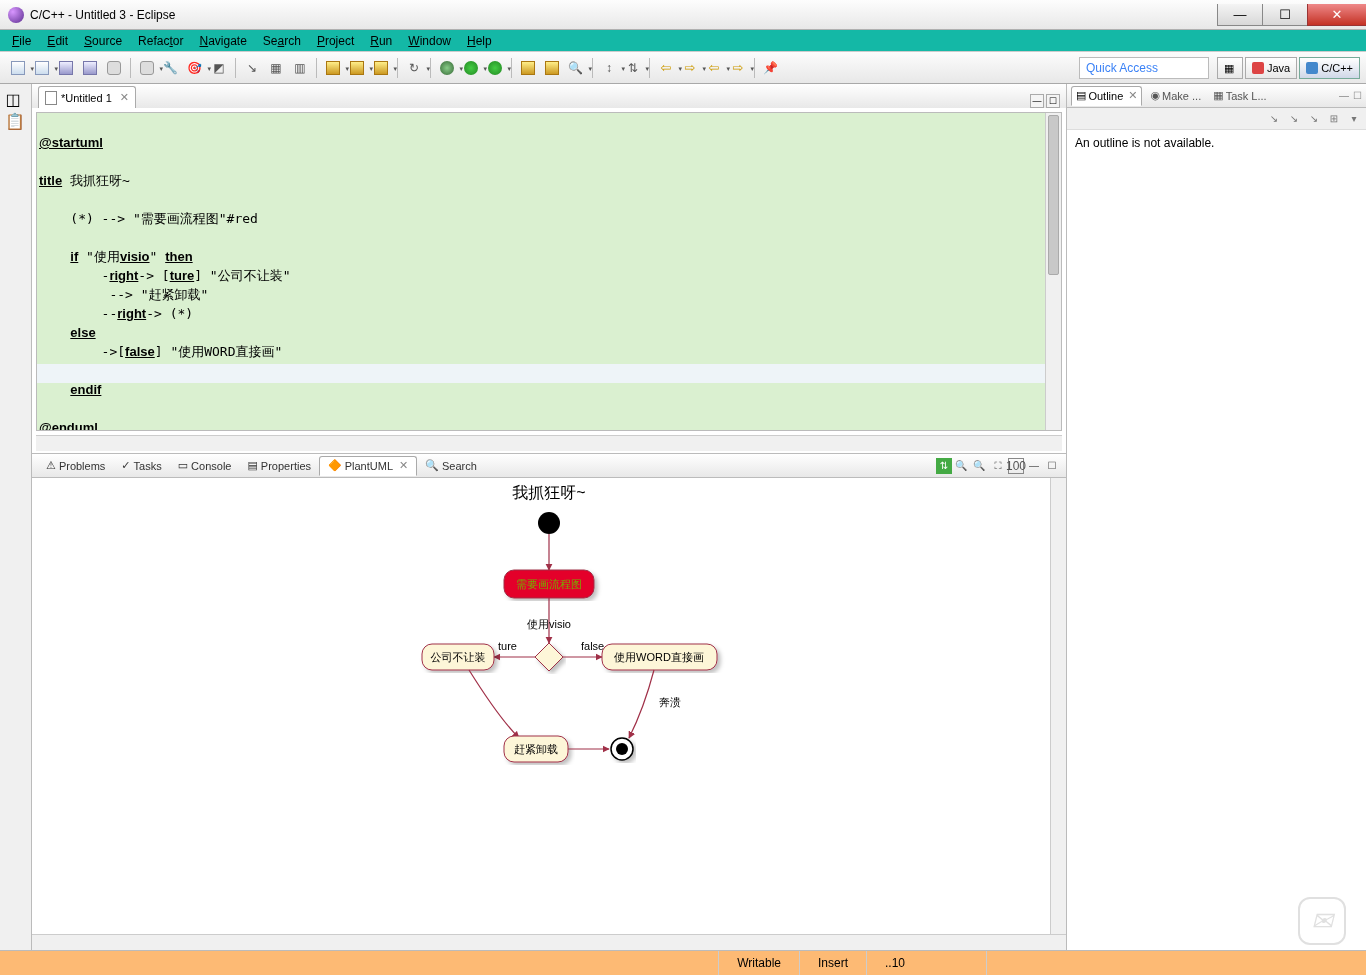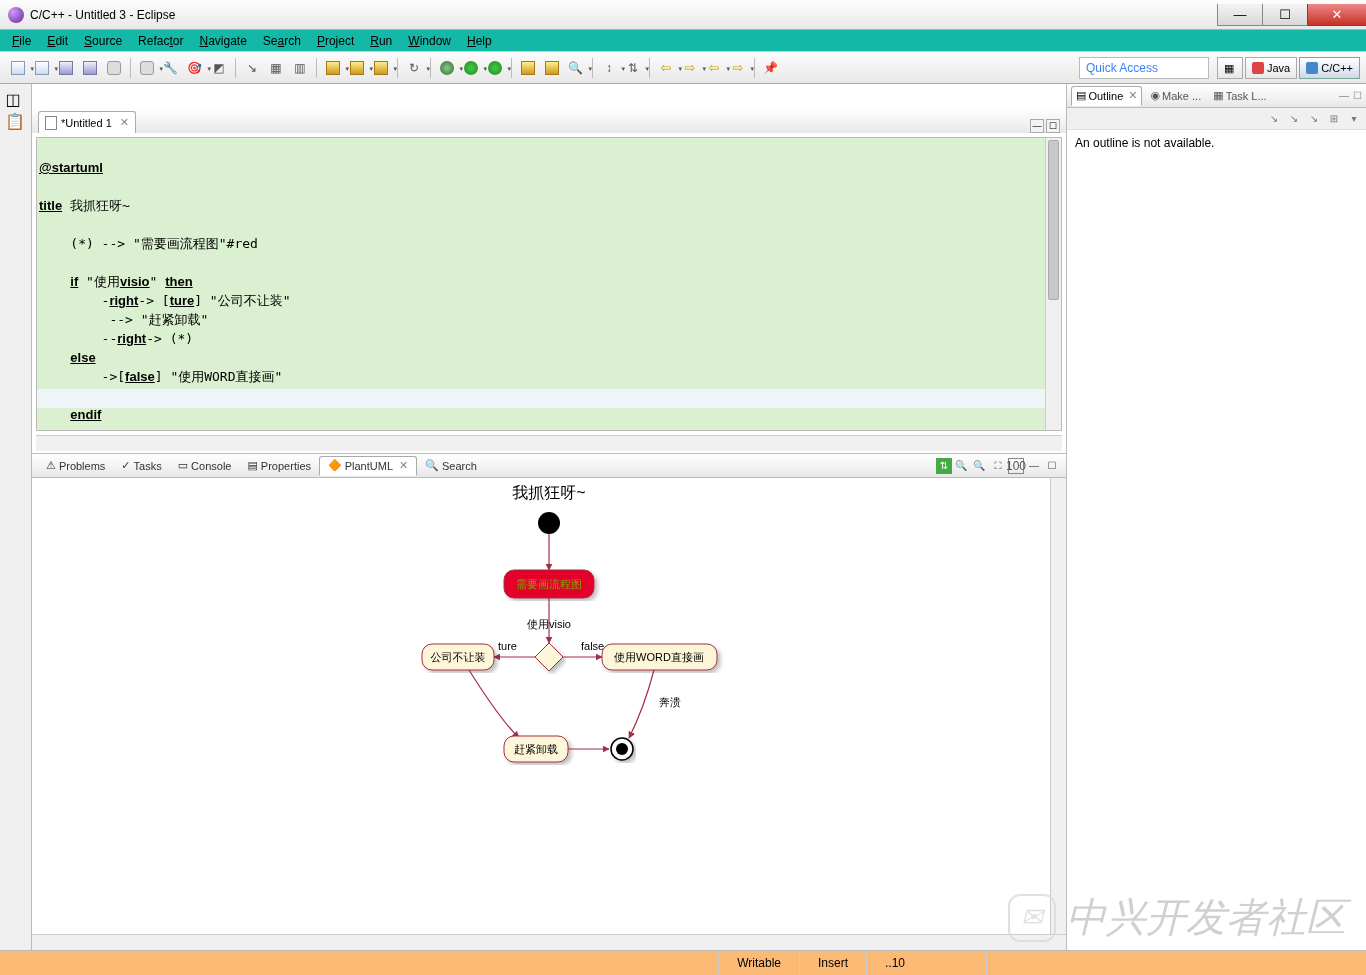--- a/index.html
+++ b/index.html
@@ -31,21 +31,21 @@
 
 
 .main { display:flex; height:calc(100% - 30px - 22px - 32px - 25px); }
 .leftgutter { width:32px; background:#f0f0f0; border-right:1px solid #bbb; padding-top:4px; }
 .leftgutter .gi { width:20px; height:20px; margin:2px auto; display:block; }
 .leftcol { flex:1; display:flex; flex-direction:column; min-width:0; }
 .rightcol { width:300px; border-left:1px solid #bbb; display:flex; flex-direction:column; }
 
 
 .editorwrap { height:370px; border-bottom:1px solid #bbb; display:flex; flex-direction:column; background:#fff; }
-.editortabs { height:24px; background:linear-gradient(#fff,#e8e8e8); display:flex; align-items:flex-end; padding-left:6px;margin-top:25px; }
+.editortabs { height:24px; background:linear-gradient(#fff,#e8e8e8); display:flex; align-items:flex-end; padding-left:6px; }
 .etab { height:22px; background:#fff; border:1px solid #aaa; border-bottom:none; padding:0 6px; font-size:11px; display:flex; align-items:center; gap:4px; border-radius:3px 3px 0 0; }
 .etab .doc-ico { width:12px; height:14px; background:#fff; border:1px solid #888; position:relative; }
 .etab .x { margin-left:4px; font-size:11px; color:#888; }
 .tabctrl { margin-left:auto; display:flex; gap:2px; padding-right:6px; }
 .tabctrl span { width:14px; height:14px; border:1px solid #aaa; font-size:9px; display:flex; align-items:center; justify-content:center; background:#f4f4f4; }
 .editor { flex:1; background:#daf0d0; margin:4px; border:1px solid #bbb; position:relative; overflow:hidden; }
 .code { font-family:Consolas,monospace; font-size:13px; line-height:19px; padding:20px 2px; white-space:pre; color:#000; }
 .kw { font-weight:bold; text-decoration:underline; }
 .hlline { position:absolute; left:0; right:0; height:19px; background:#eef4f8; top:251px; }
 .vscroll { position:absolute; right:0; top:0; bottom:0; width:16px; background:#f0f0f0; border-left:1px solid #ccc; }
@@ -350,14 +350,13 @@
 <div class="statusbar">
   <div class="spacer"></div>
   <div class="cell">Writable</div>
   <div class="cell">Insert</div>
   <div class="cell" style="min-width:120px">.. <span>10</span></div>
   <div class="cell" style="width:380px"></div>
 </div>
 
 <div class="watermark">
   <div class="wmico">✉</div>
-  <span>中兴开发者社区</span>
 </div>
 
 </body></html>

